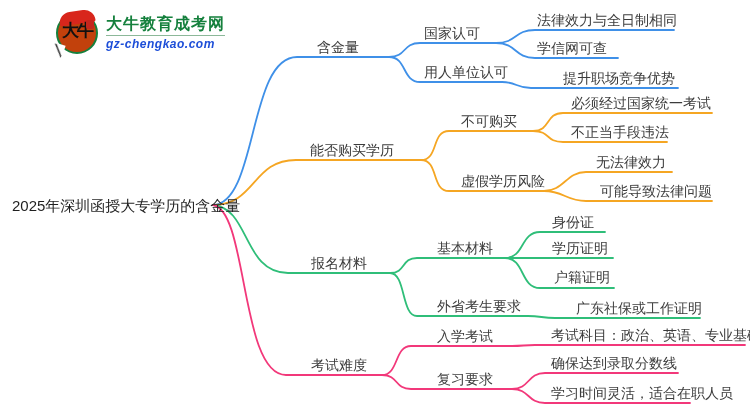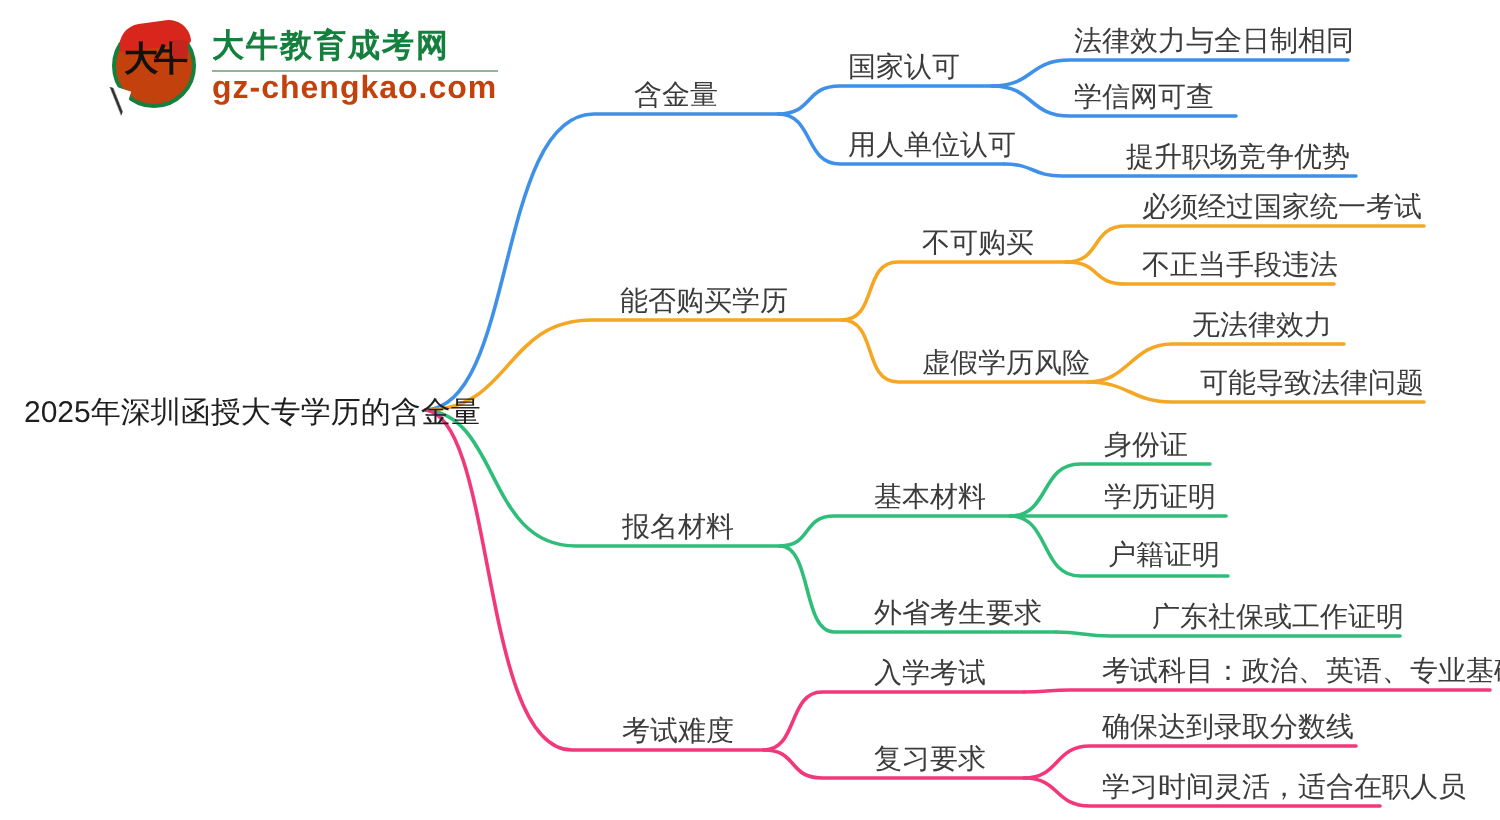--- a/index.html
+++ b/index.html
@@ -19,21 +19,21 @@
   .logo-chars{position:absolute;left:0;top:8px;width:100%;text-align:center;
               font-family:"DejaVu Serif","Liberation Serif",serif;font-weight:bold;
               font-size:17px;line-height:17px;color:#111;letter-spacing:-2px;}
   .logo-seal{position:absolute;right:2px;top:6px;width:8px;height:9px;background:#c4261d;border-radius:2px;}
   .logo-tail{position:absolute;left:-4px;bottom:-4px;width:0;height:0;
              border-left:10px solid transparent;border-top:12px solid #fff;
              transform:rotate(18deg);filter:drop-shadow(-1px 1px 0 #2b2b2b);}
   .logo-text{display:flex;flex-direction:column;}
   .logo-title{font-size:16px;font-weight:bold;color:#15803d;letter-spacing:1px;line-height:20px;}
   .logo-divider{height:1px;background:#2d7d46;opacity:.55;margin:1px 0 1px 0;}
-  .logo-url{font-size:16px;font-weight:bold;color:#c2410c;letter-spacing:.5px;line-height:15px;}
+  .logo-url{font-size:12px;font-weight:bold;color:#1d4ed8;letter-spacing:.5px;line-height:15px;font-style:italic;}
 </style>
 </head>
 <body>
 
 <div class="stage">
 
   <div class="logo">
     <div class="logo-mark">
       <div class="logo-arc"></div>
       <span class="logo-chars">大牛</span>

